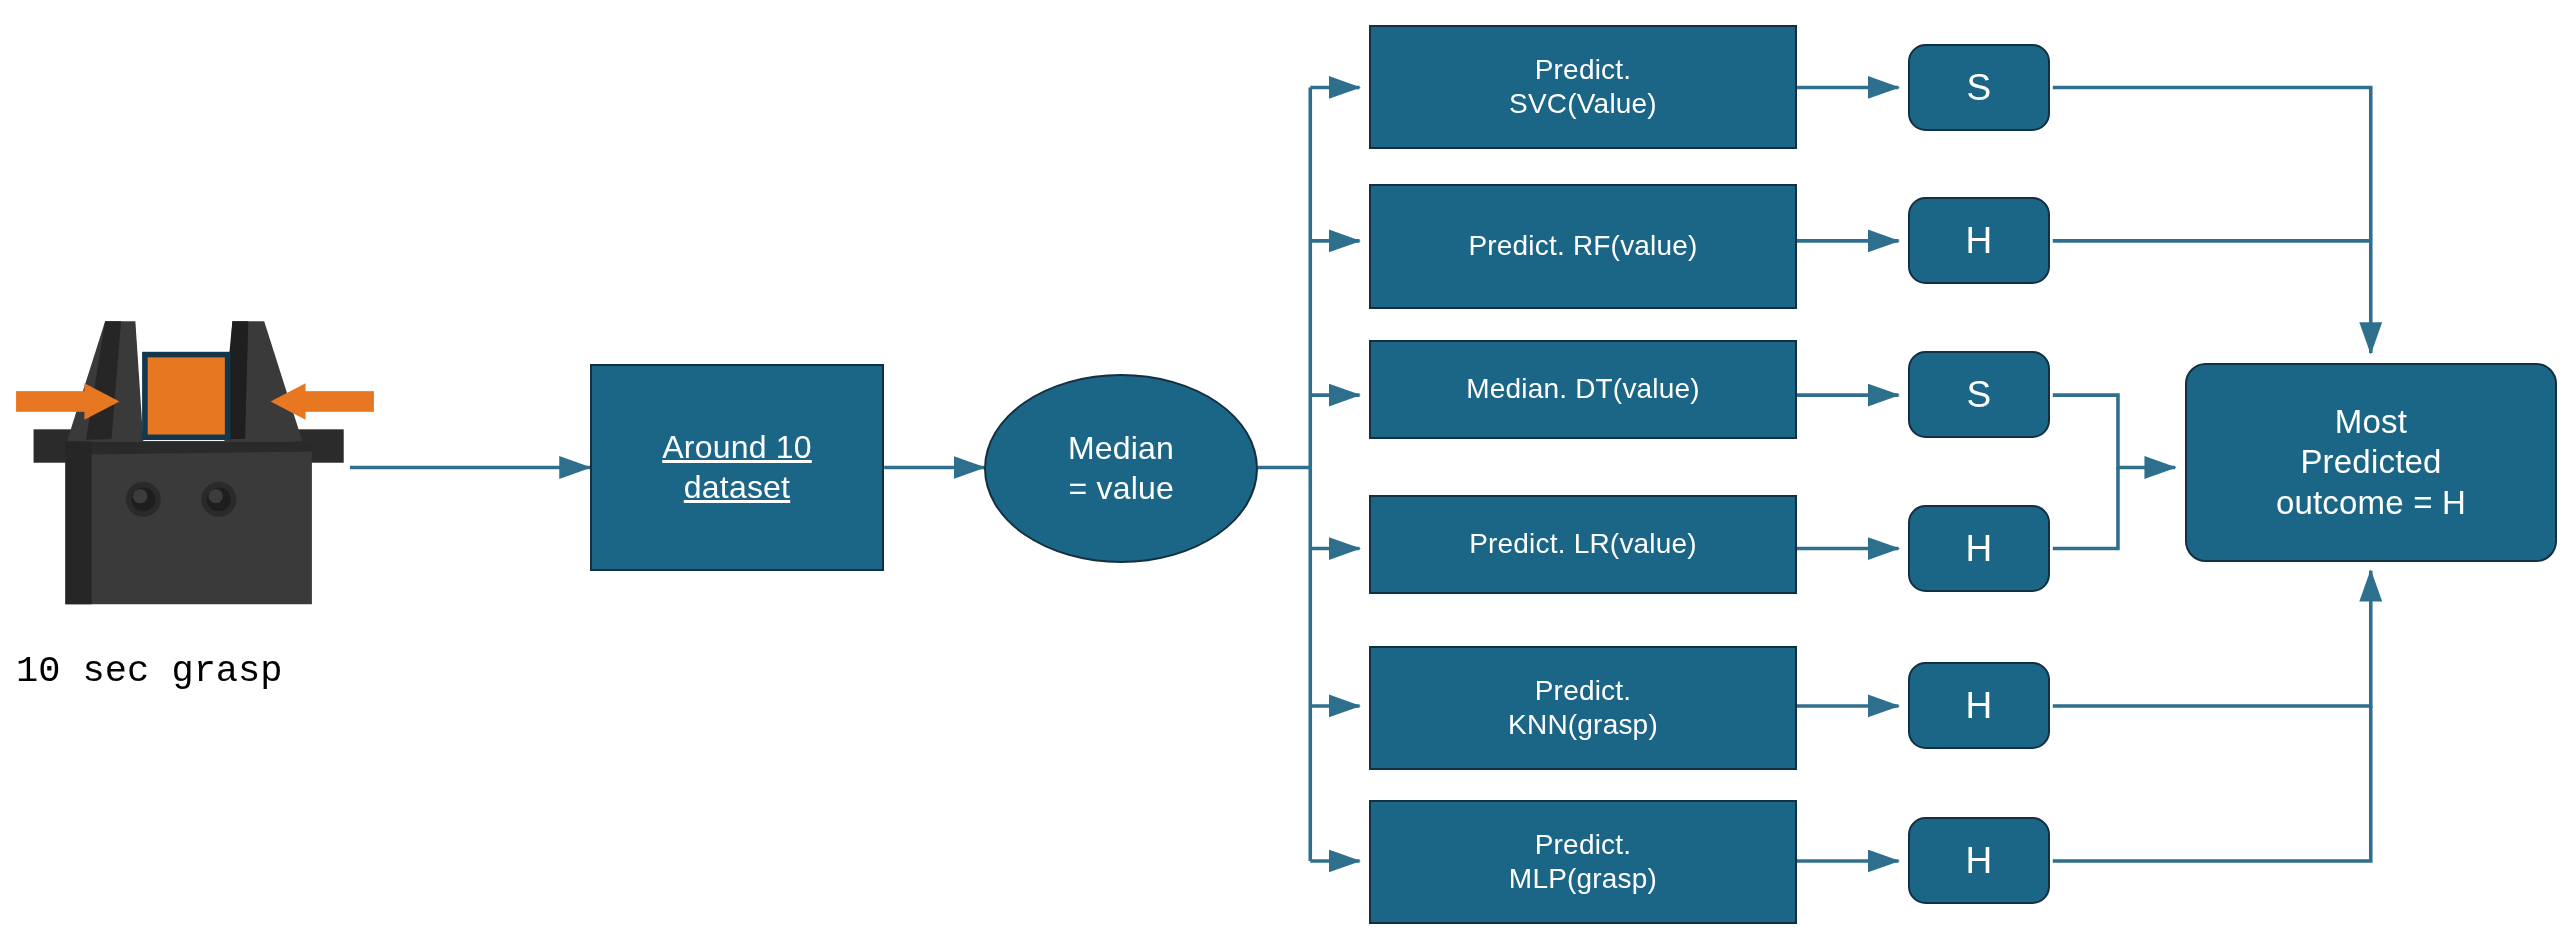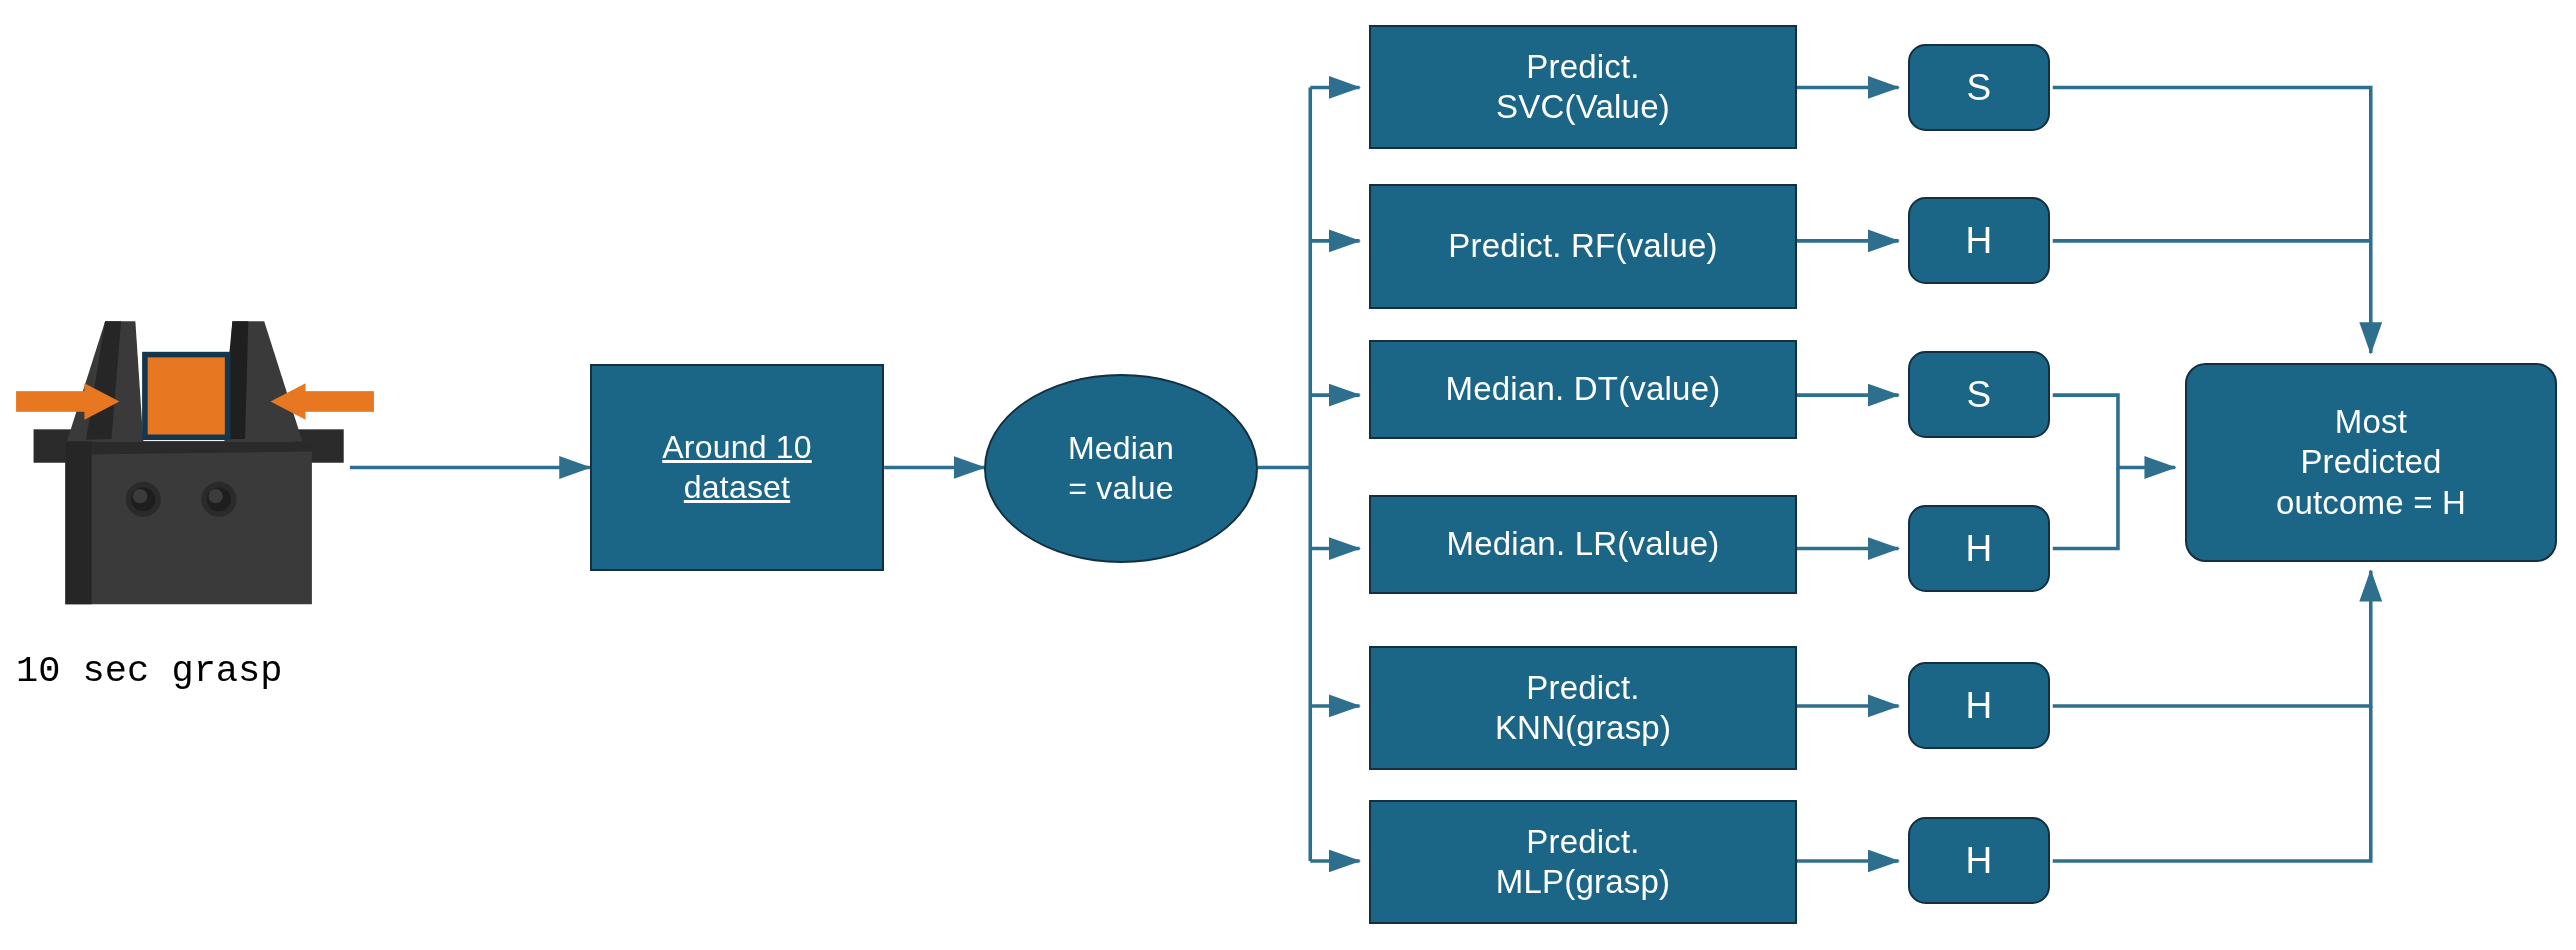--- a/index.html
+++ b/index.html
@@ -28,28 +28,28 @@
     justify-content: center;
     text-align: center;
     line-height: 1.22;
     box-sizing: border-box;
     font-size: 32px;
     font-weight: 400;
     letter-spacing: 0.2px;
   }
   .node.rect { border-radius: 0; }
   .node.round { border-radius: 17.5px; }
-  .node.ellipse { border-radius: 50%; }
+  .node.ellipse { border-radius: 50%; text-align: right; }
   .node .txt { display: block; padding: 0 8px; }
 
   
   .predict-box {
     left: 1369px;
     width: 428px;
-    font-size: 33px;
+    font-size: 28px;
   }
 
   
   .chip {
     left: 1908px;
     width: 142px;
     height: 87px;
     font-size: 37px;
     border-radius: 17.5px;
   }
@@ -204,21 +204,21 @@
 
   <div class="node rect predict-box" style="top:184px; height:125px;text-align:right;">
     <span class="txt">Predict. RF(value)</span>
   </div>
 
   <div class="node rect predict-box" style="top:340px; height:99px;">
     <span class="txt">Median. DT(value)</span>
   </div>
 
   <div class="node rect predict-box" style="top:495px; height:99px;">
-    <span class="txt">Median. LR(value)</span>
+    <span class="txt">Predict. LR(value)</span>
   </div>
 
   <div class="node rect predict-box" style="top:646px; height:124px;">
     <span class="txt">
       <span>Predict.</span><br>
       <span>KNN(grasp)</span>
     </span>
   </div>
 
   <div class="node rect predict-box" style="top:800px; height:124px;">

